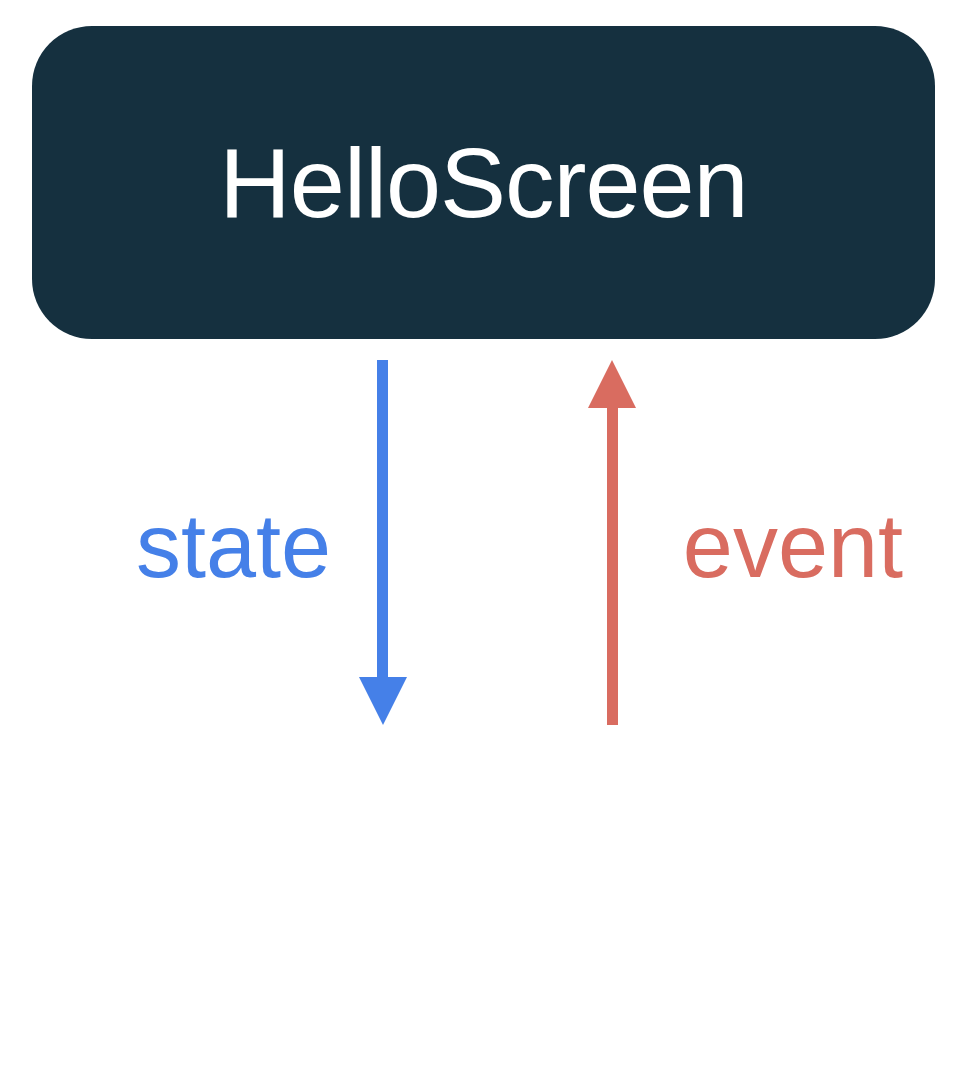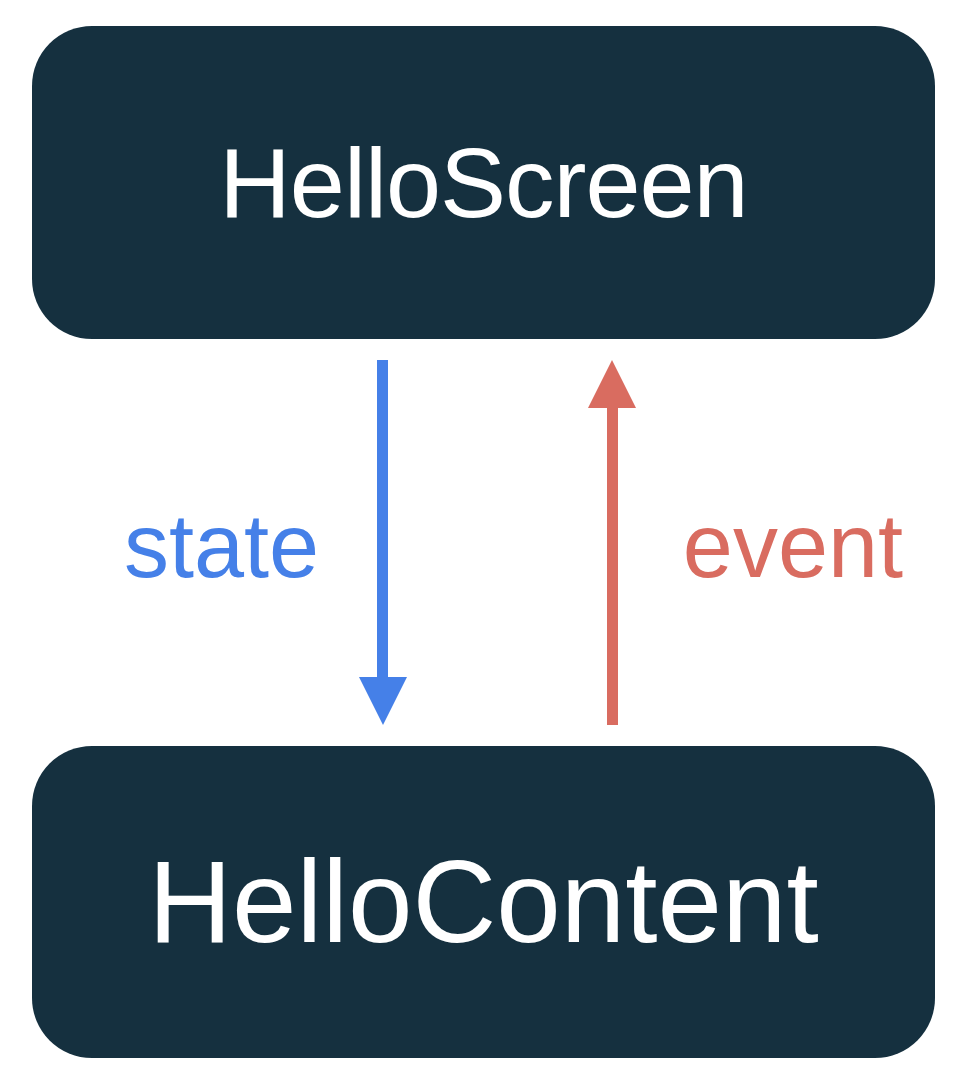--- a/index.html
+++ b/index.html
@@ -67,21 +67,21 @@
 
   .edge-label {
     position: absolute;
     top: 501px;
     width: 243px;
     font-size: 90px;
     line-height: 1;
     text-align: center;
     white-space: nowrap;
   }
-  .state-label { left: 100px; color: var(--state); }
+  .state-label { left: 112px; color: var(--state); }
   .event-label { left: 660px; color: var(--event); text-align: right; }
 </style>
 </head>
 <body>
 
 <div class="canvas">
 
   <div class="node node-top">
     <span class="node-label">HelloScreen</span>
   </div>
@@ -91,17 +91,14 @@
     <div class="head head-down"></div>
     <div class="edge-label state-label">state</div>
   </div>
 
   <div>
     <div class="shaft event-shaft"></div>
     <div class="head head-up"></div>
     <div class="edge-label event-label">event</div>
   </div>
 
-  <div class="node node-bottom">
-    <span class="node-label">HelloContent</span>
-  </div>
 
 </div>
 
 </body></html>

